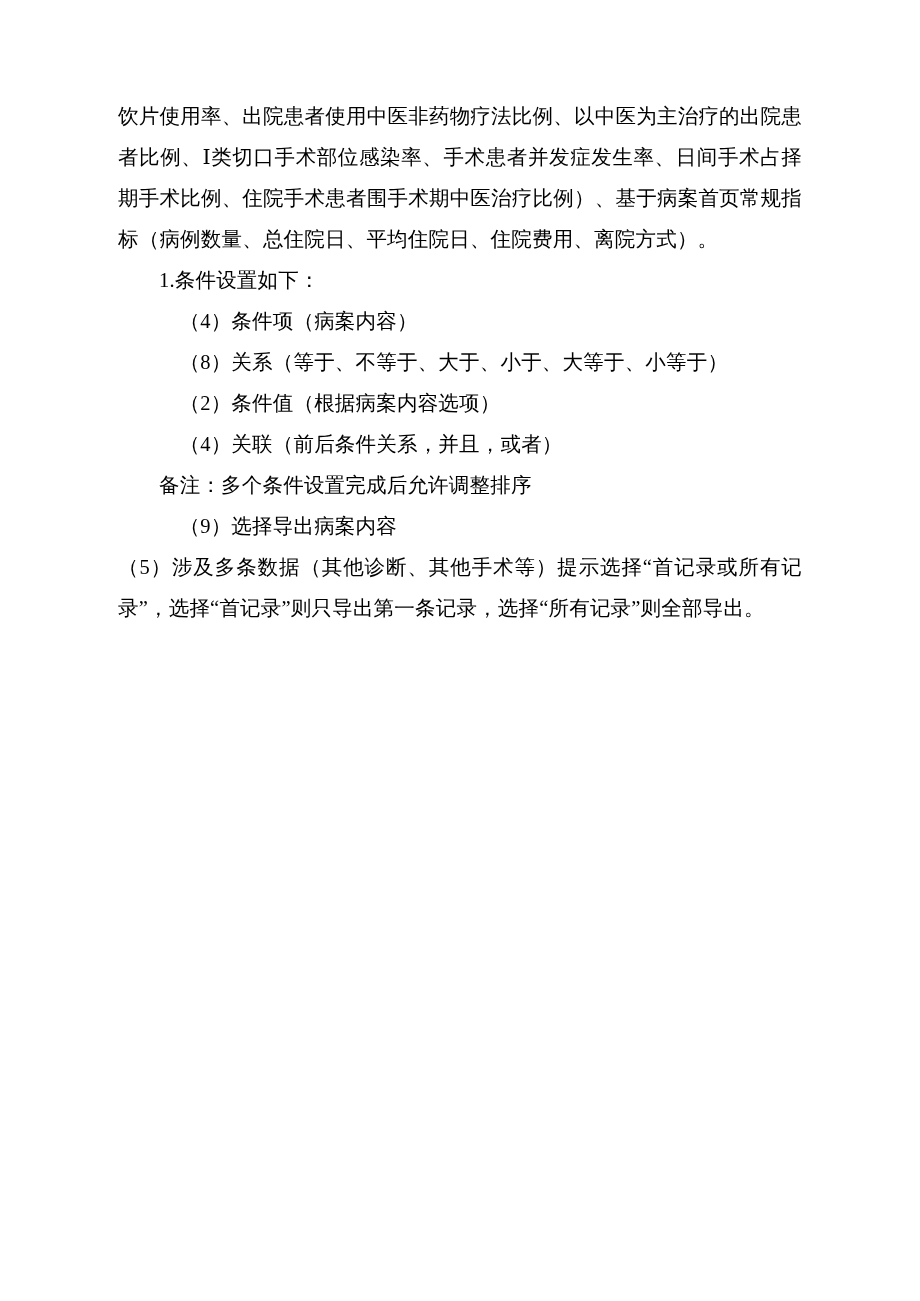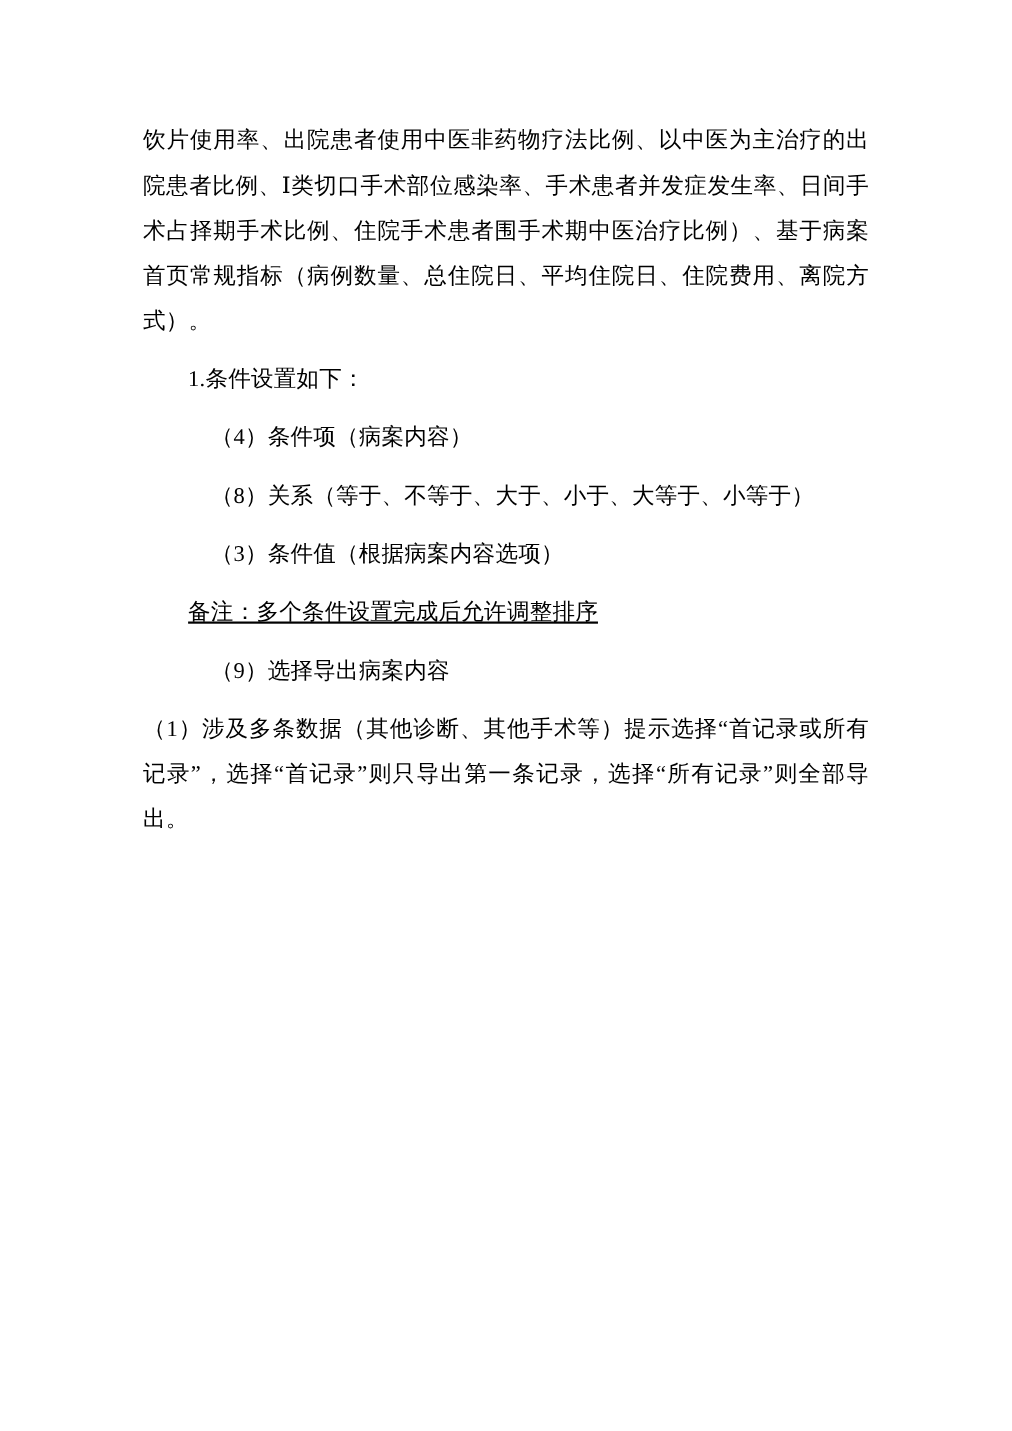--- a/index.html
+++ b/index.html
@@ -22,49 +22,49 @@
     padding: 96px 118px 0 118px;
   }
   .doc-body {
     font-size: 20.5px;
     line-height: 41px;
     text-align: justify;
     text-justify: inter-ideograph;
     letter-spacing: 0.2px;
   }
   .para {
-    margin: 12px;
+    margin: 0;
     padding: 0;
     text-indent: 0;
   }
   .para.indent1 {
     text-indent: 2.1em;
   }
   .para.indent2 {
     padding-left: 2.0em;
   }
   .para.indent3 {
     padding-left: 3.0em;
   }
   .para.indent-note {
     padding-left: 2.0em;
-    text-decoration: underline;
   }
   .para.flush {
     text-indent: 0;
     padding-left: 0;
   }
 </style>
 </head>
 <body>
 
 <div class="page">
   <div class="doc-body">
     <p class="para flush">饮片使用率、出院患者使用中医非药物疗法比例、以中医为主治疗的出院患者比例、Ⅰ类切口手术部位感染率、手术患者并发症发生率、日间手术占择期手术比例、住院手术患者围手术期中医治疗比例）、基于病案首页常规指标（病例数量、总住院日、平均住院日、住院费用、离院方式）。</p>
     <p class="para indent2">1.条件设置如下：</p>
     <p class="para indent3">（4）条件项（病案内容）</p>
     <p class="para indent3">（8）关系（等于、不等于、大于、小于、大等于、小等于）</p>
-    <p class="para indent3">（3）条件值（根据病案内容选项）</p>
+    <p class="para indent3">（2）条件值（根据病案内容选项）</p>
+    <p class="para indent3">（4）关联（前后条件关系，并且，或者）</p>
     <p class="para indent-note">备注：多个条件设置完成后允许调整排序</p>
     <p class="para indent3">（9）选择导出病案内容</p>
-    <p class="para flush">（1）涉及多条数据（其他诊断、其他手术等）提示选择“首记录或所有记录”，选择“首记录”则只导出第一条记录，选择“所有记录”则全部导出。</p>
+    <p class="para flush">（5）涉及多条数据（其他诊断、其他手术等）提示选择“首记录或所有记录”，选择“首记录”则只导出第一条记录，选择“所有记录”则全部导出。</p>
   </div>
 </div>
 
 </body></html>

